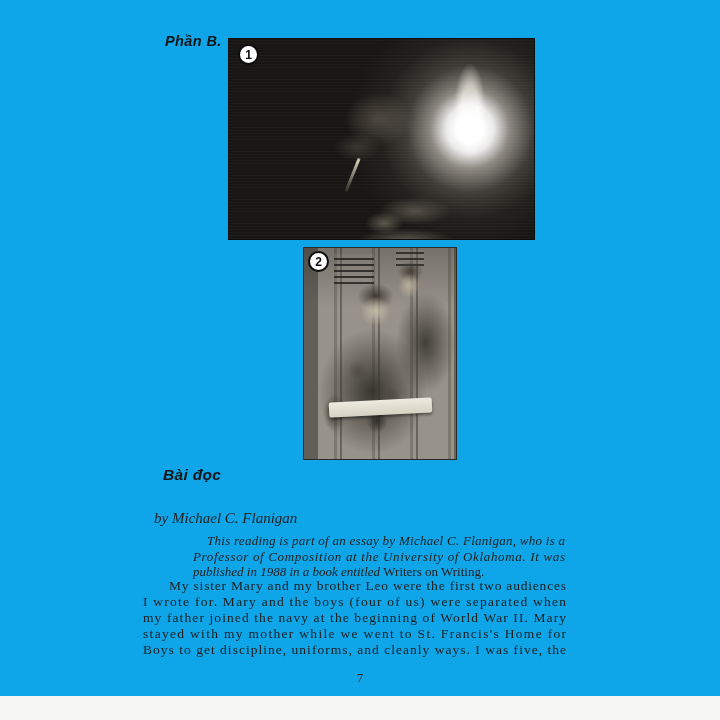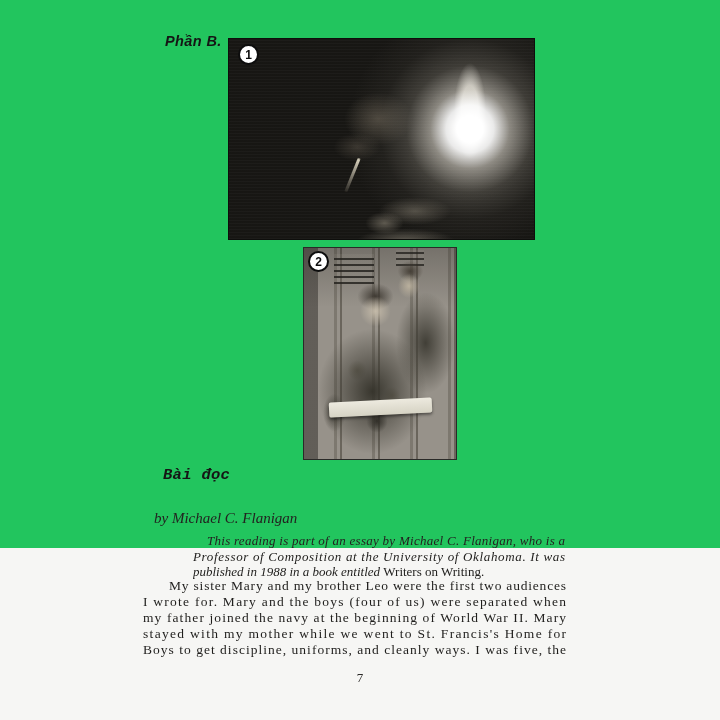--- a/index.html
+++ b/index.html
@@ -4,33 +4,33 @@
 <style>
   html,body{margin:0;padding:0;}
   body{
     width:720px;height:720px;
     background:#f6f6f4;
     font-family:"Liberation Serif", serif;
     position:relative;
     overflow:hidden;
   }
   .page{
-    position:absolute;left:0;top:0;width:720px;height:548px;
-    background:#22c55e;
+    position:absolute;left:0;top:0;width:720px;height:696px;
+    background:#0ea5e9;
   }
   
   .section-label{
     position:absolute;left:165px;top:33px;
     font-family:"Liberation Sans", sans-serif;
     font-weight:bold;font-style:italic;
     font-size:14.5px;color:#151515;letter-spacing:.4px;
   }
   .reading-heading{
     position:absolute;left:163px;top:466px;
-    font-family:Liberation Mono, monospace;
+    font-family:Liberation Sans, sans-serif;
     font-weight:bold;font-style:italic;
     font-size:15.5px;color:#151515;letter-spacing:.3px;
   }
   .reading-title{
     position:absolute;left:162px;top:489px;
     font-family:"Liberation Serif", serif;
     font-weight:bold;font-size:14.5px;color:#181817;
     white-space:pre-wrap;letter-spacing:.2px;
   }
   .reading-title .t-from{font-style:italic;}

